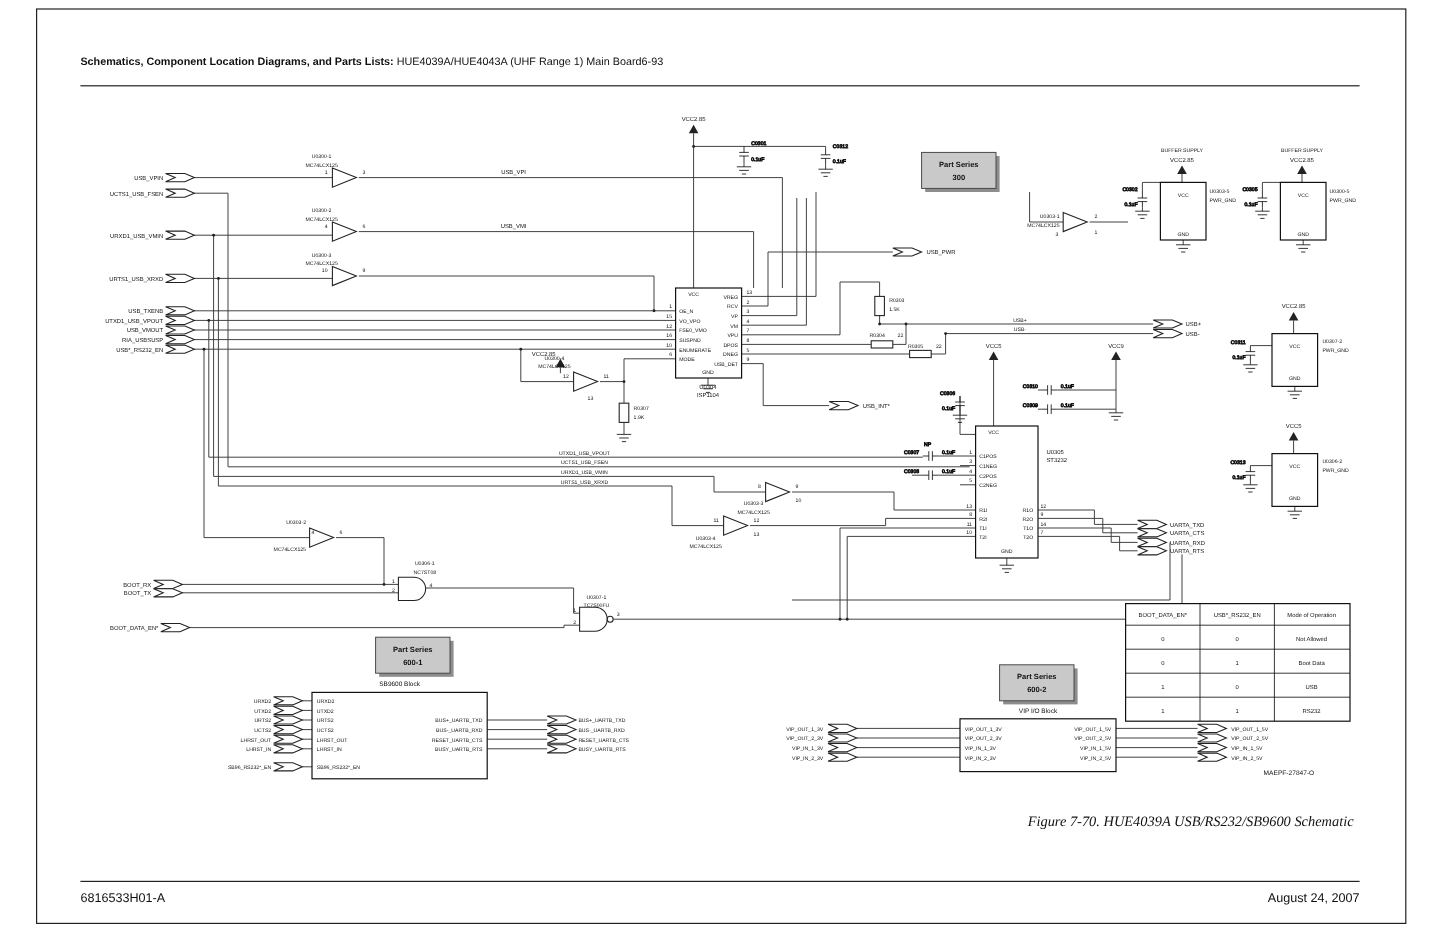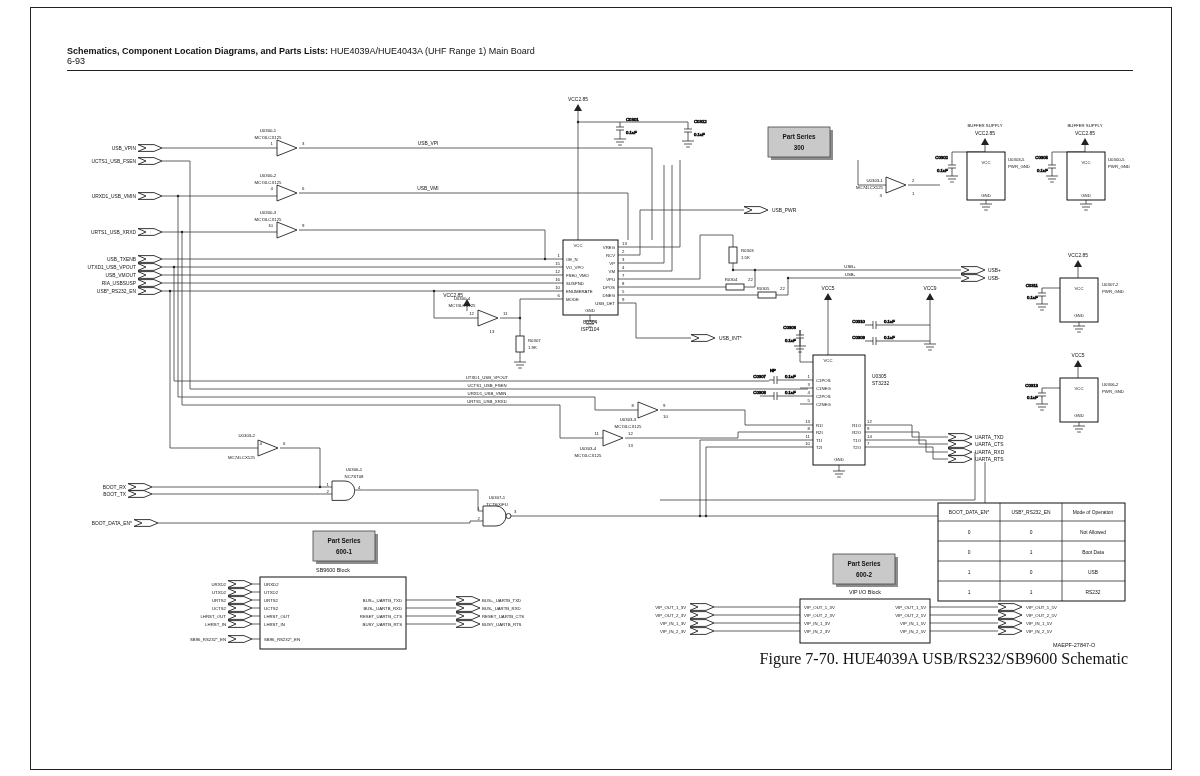--- a/index.html
+++ b/index.html
@@ -1,25 +1,25 @@
 <!DOCTYPE html>
 <html><head>
 <meta charset="utf-8">
 <style>
   html,body{margin:0;padding:0;background:#e8e8e8;}
   .page{position:relative;width:1200px;height:776px;background:#ffffff;overflow:hidden;
         font-family:"Liberation Sans","DejaVu Sans",sans-serif;color:#111;}
   .page-border{position:absolute;left:30px;top:7px;width:1140px;height:761px;border:1px solid #222;}
   .hdr{position:absolute;left:67px;right:67px;top:46px;display:flex;justify-content:flex-start;
-       border-bottom:1px solid #222;padding-bottom:4px;font-size:9px;flex-direction:column;}
+       border-bottom:1px solid #222;padding-bottom:15px;font-size:9px;}
   .hdr .hb{font-weight:bold;}
   .ftr{position:absolute;left:67px;right:67px;top:734px;display:flex;justify-content:space-between;
        border-top:1px solid #222;padding-top:8px;font-size:10.5px;}
-  .caption{position:absolute;right:72px;top:650px;font-family:"Liberation Serif","DejaVu Serif",serif;
-           font-size:16px;}
+  .caption{position:absolute;right:72px;top:677px;font-family:"Liberation Serif","DejaVu Serif",serif;
+           font-style:italic;font-size:12px;}
   .maepf{position:absolute;left:1053px;top:642px;font-size:5.5px;}
   svg{position:absolute;left:0;top:0;}
   svg text{font-family:"Liberation Sans","DejaVu Sans",sans-serif;fill:#111;}
   .w{stroke:#3a3a3a;stroke-width:0.8;fill:none;}
   .sym{stroke:#222;fill:#fff;stroke-width:0.9;}
   .box{fill:#fff;stroke:#111;stroke-width:1;}
   .gray{fill:#c9c9c9;stroke:#444;stroke-width:0.8;}
   .shadow{fill:#8d8d8d;}
   .gline{stroke:#111;stroke-width:0.7;fill:none;}
   .t4{font-size:4.3px;}.t45{font-size:4.9px;}.t5{font-size:5.4px;}.t6{font-size:6.3px;}
@@ -33,20 +33,24 @@
 <div class="page">
   <div class="page-border"></div>
 
   <div class="hdr">
     <div>
       <span class="hb">Schematics, Component Location Diagrams, and Parts Lists:</span><span> HUE4039A/HUE4043A (UHF Range 1) Main Board</span>
     </div>
     <div>6-93</div>
   </div>
 
+  <div class="ftr">
+    <div>6816533H01-A</div>
+    <div>August 24, 2007</div>
+  </div>
 
   <div class="caption">Figure 7-70. HUE4039A USB/RS232/SB9600 Schematic</div>
   <div class="maepf">MAEPF-27847-O</div>
 
   <svg width="1200" height="776" viewBox="0 0 1200 776">
     <defs>
       <path id="sym-conn" d="M0,-3.4 H16 L24,0 L16,3.4 H0 L8,0 Z"></path>
       <path id="sym-buf" d="M0,0 L20,8 L0,16 Z"></path>
       <path id="sym-capv" d="M0,0 V5 M-4,5 H4 M-4,8 H4 M0,8 V13"></path>
       <path id="sym-caph" d="M0,0 H5 M5,-4 V4 M8,-4 V4 M8,0 H13"></path>

